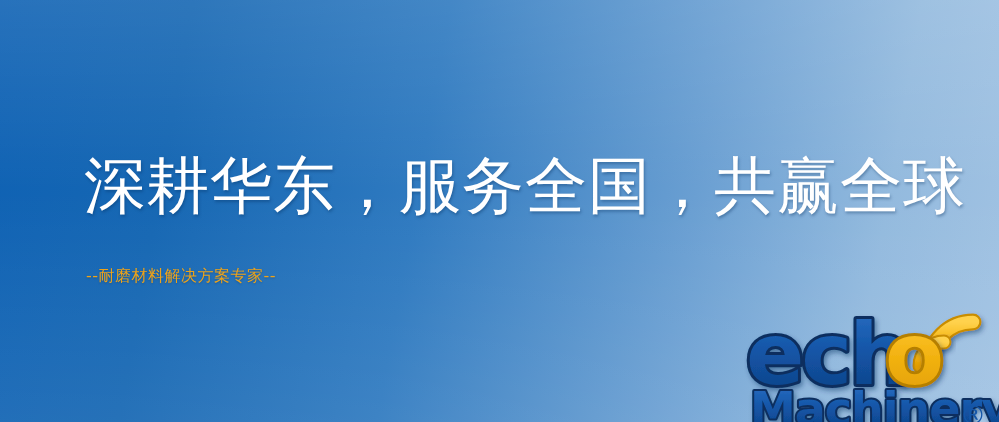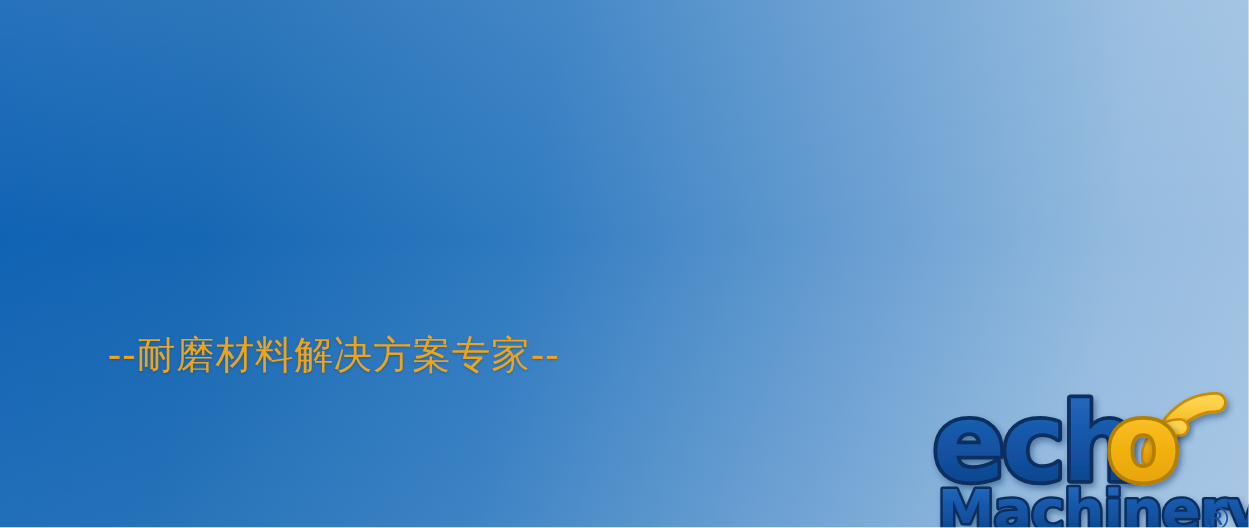--- a/index.html
+++ b/index.html
@@ -33,21 +33,21 @@
     text-shadow: 1px 2px 3px rgba(0,42,90,0.35);
     font-weight: 400;
   }
 
   
   .subtitle {
     position: absolute;
     left: 86px;
     top: 266px;
     font-family: "DejaVu Sans", "Liberation Sans", sans-serif;
-    font-size: 31px;
+    font-size: 16px;
     line-height: 1.2;
     color: #eda31a;
     letter-spacing: 0.5px;
     white-space: nowrap;
     text-shadow: 0 1px 2px rgba(0,40,88,0.30);
   }
 
   
   .logo {
     position: absolute;
@@ -73,20 +73,21 @@
   .reg-mark {
     font-family: "DejaVu Sans", "Liberation Sans", sans-serif;
     font-size: 26px;
   }
 </style>
 </head>
 <body>
 
 <div id="banner">
 
+  <div class="headline">深耕华东，服务全国，共赢全球</div>
 
   <div class="subtitle">--耐磨材料解决方案专家--</div>
 
   <div class="logo">
     <svg width="255" height="126" viewBox="0 0 255 126" xmlns="http://www.w3.org/2000/svg">
       <defs>
         <linearGradient id="blueGrad" x1="0" y1="0" x2="0" y2="1">
           <stop offset="0%" stop-color="#2a6fc4"></stop>
           <stop offset="45%" stop-color="#1456a8"></stop>
           <stop offset="100%" stop-color="#0d3f82"></stop>

